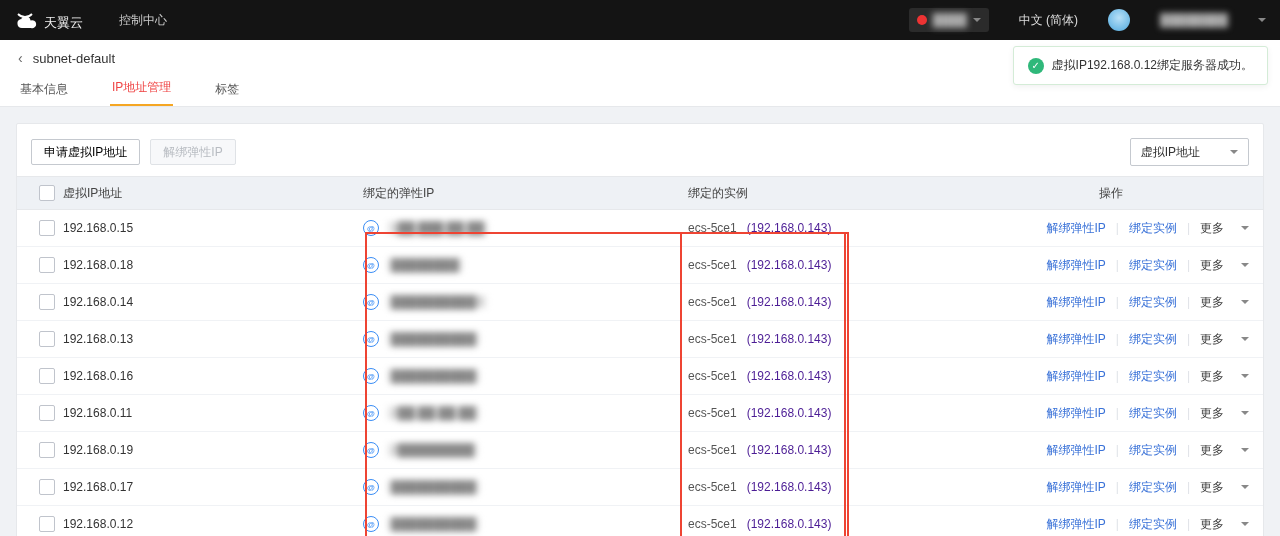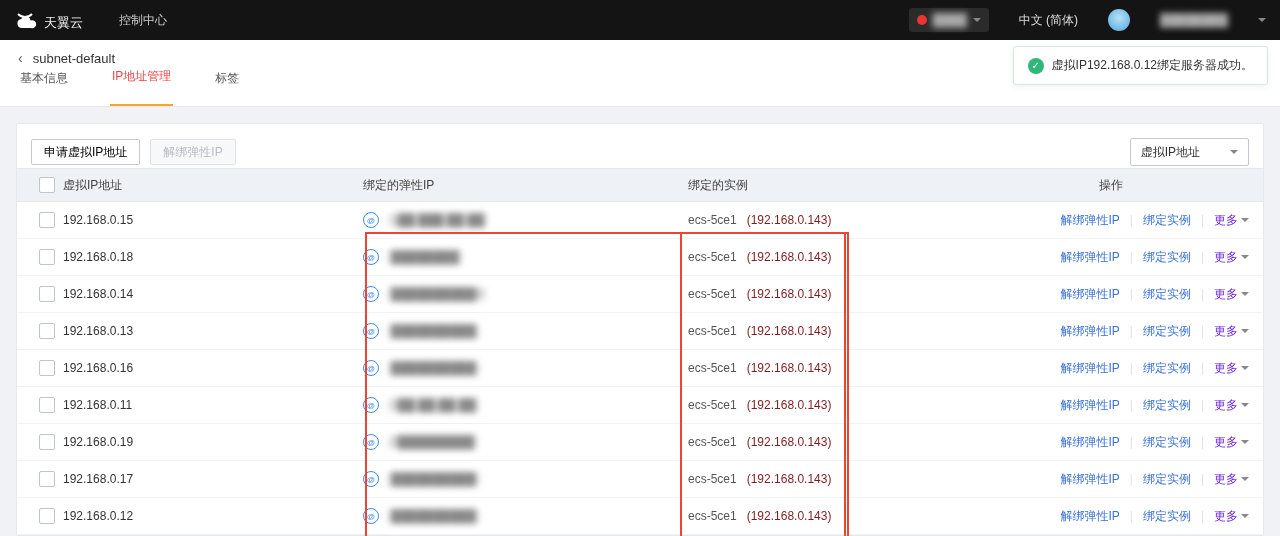--- a/index.html
+++ b/index.html
@@ -15,52 +15,52 @@
 .region-select .blur { filter:blur(3px); color:#aaa; }
 .caret-down { display:inline-block; width:0; height:0; border-left:4px solid transparent; border-right:4px solid transparent; border-top:4px solid #888; }
 .lang { color:#ddd; }
 .avatar { width:22px; height:22px; border-radius:50%; background:radial-gradient(circle at 50% 40%, #b8e0f7 0%, #4fa9de 100%); }
 .user-name { filter:blur(3px); color:#aaa; }
 
 .page-head { background:#fff; border-bottom:1px solid #e6e8eb; padding:0 18px; position:relative; }
 .breadcrumb-row { display:flex; align-items:center; height:36px; font-size:13px; color:#333; }
 .back-arrow { font-size:14px; color:#666; margin-right:10px; cursor:pointer; }
 .tabs-row { display:flex; align-items:flex-end; height:30px; gap:40px; }
-.tab { color:#555; padding:0 2px 19px 2px; cursor:pointer; font-size:12px; }
+.tab { color:#555; padding:0 2px 8px 2px; cursor:pointer; font-size:12px; }
 .tab.active { color:#ef4444; border-bottom:2px solid #f5a623; }
 .toast { position:absolute; right:12px; top:6px; background:#fff; border:1px solid #d4ecd7; border-radius:3px; box-shadow:0 2px 6px rgba(0,0,0,.06); padding:10px 14px; display:flex; align-items:center; gap:8px; font-size:12px; color:#333; }
 .toast .check { width:16px; height:16px; border-radius:50%; background:#2fb87a; display:flex; align-items:center; justify-content:center; color:#fff; font-size:10px; }
 
 .content { padding:16px; }
 .card { background:#fff; border:1px solid #e6e8eb; border-radius:2px; }
-.toolbar { display:flex; align-items:center; padding:14px 14px 2px 14px; }
+.toolbar { display:flex; align-items:center; padding:14px 14px 10px 14px; }
 .btn { height:26px; border:1px solid #c5c9cf; background:#fff; border-radius:2px; padding:0 12px; font-size:12px; display:inline-flex; align-items:center; cursor:pointer; }
 .btn.disabled { color:#b8bcc2; border-color:#dfe2e6; background:#f7f8fa; cursor:not-allowed; }
 .toolbar .spacer { flex:1; }
 .select-like { height:26px; border:1px solid #c5c9cf; border-radius:2px; padding:0 10px; display:flex; align-items:center; gap:30px; cursor:pointer; }
 
 .thead { background:#eef1f5; height:32px; display:flex; align-items:center; padding:0 14px; font-size:12px; color:#444; border-top:1px solid #e6e8eb; border-bottom:1px solid #e6e8eb; }
 .tcell-check { width:32px; display:flex; align-items:center; justify-content:center; }
 .chk { width:14px; height:14px; border:1px solid #c0c4cc; background:#fff; border-radius:2px; cursor:pointer; }
 .col-ip { flex:0 0 300px; }
 .col-eip { flex:0 0 325px; }
 .col-inst { flex:1 1 auto; }
 .col-act { flex:0 0 150px; text-align:left; }
 
 .tbody { }
 .trow { display:flex; align-items:center; padding:0 14px; height:36px; border-bottom:1px solid #f0f2f5; font-size:12px; color:#333; }
 .eip-cell { display:flex; align-items:center; gap:8px; }
 .eip-icon { width:14px; height:14px; border-radius:50%; border:1.5px solid #3a8df5; display:flex; align-items:center; justify-content:center; color:#3a8df5; font-size:8px; font-weight:bold; }
 .eip-blur { filter:blur(3px); color:#888; background:#eee; border-radius:2px; padding:0 4px; }
 .inst-cell { display:flex; align-items:center; gap:10px; color:#555; }
-.inst-ip { color:#7f1d1d; }
+.inst-ip { color:#4c1d95; }
 .act-cell { display:flex; align-items:center; gap:10px; white-space:nowrap; justify-content:flex-start; }
 .link { color:#3a72d8; cursor:pointer; }
 .sep { color:#e0e3e8; }
-.more { color:#6d28d9; display:flex; align-items:center; gap:3px; cursor:pointer; }
+.more { color:#404040; display:flex; align-items:center; gap:17px; cursor:pointer; }
 
 .red-box { position:absolute; border:2px solid #e43; pointer-events:none; }
 .red-box.a { left:365px; top:125px; width:477px; height:380px; }
 .red-box.b { left:680px; top:125px; width:165px; height:380px; }
 .content-wrap { position:relative; }
 </style>
 </head>
 <body>
 
 <div class="top-bar">

